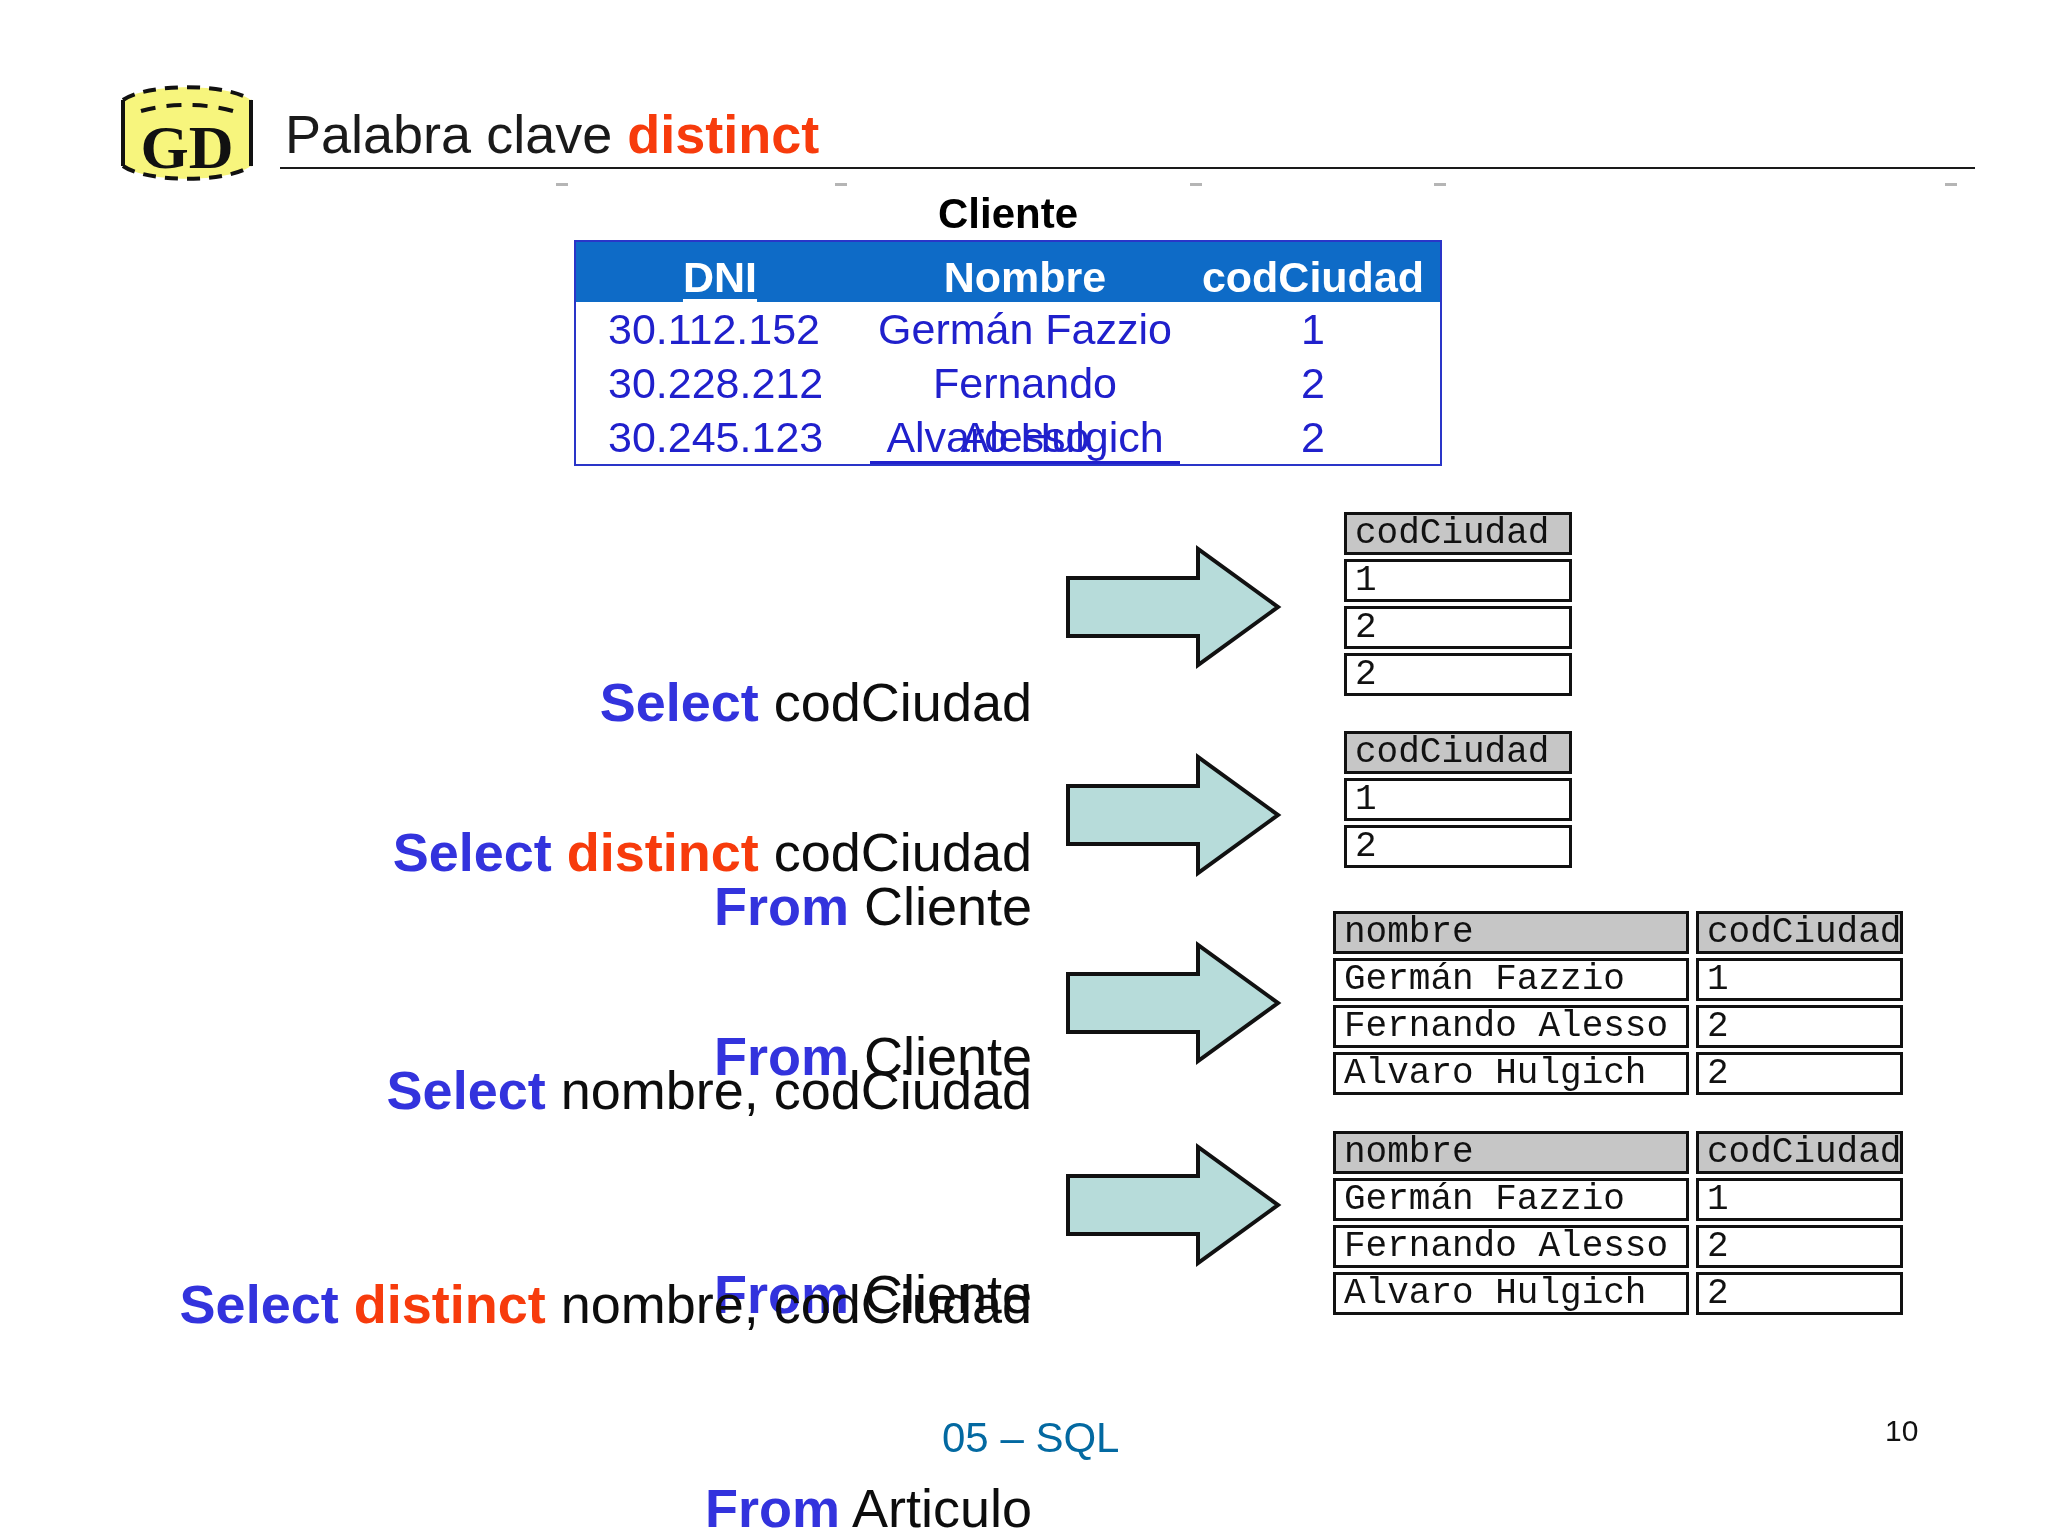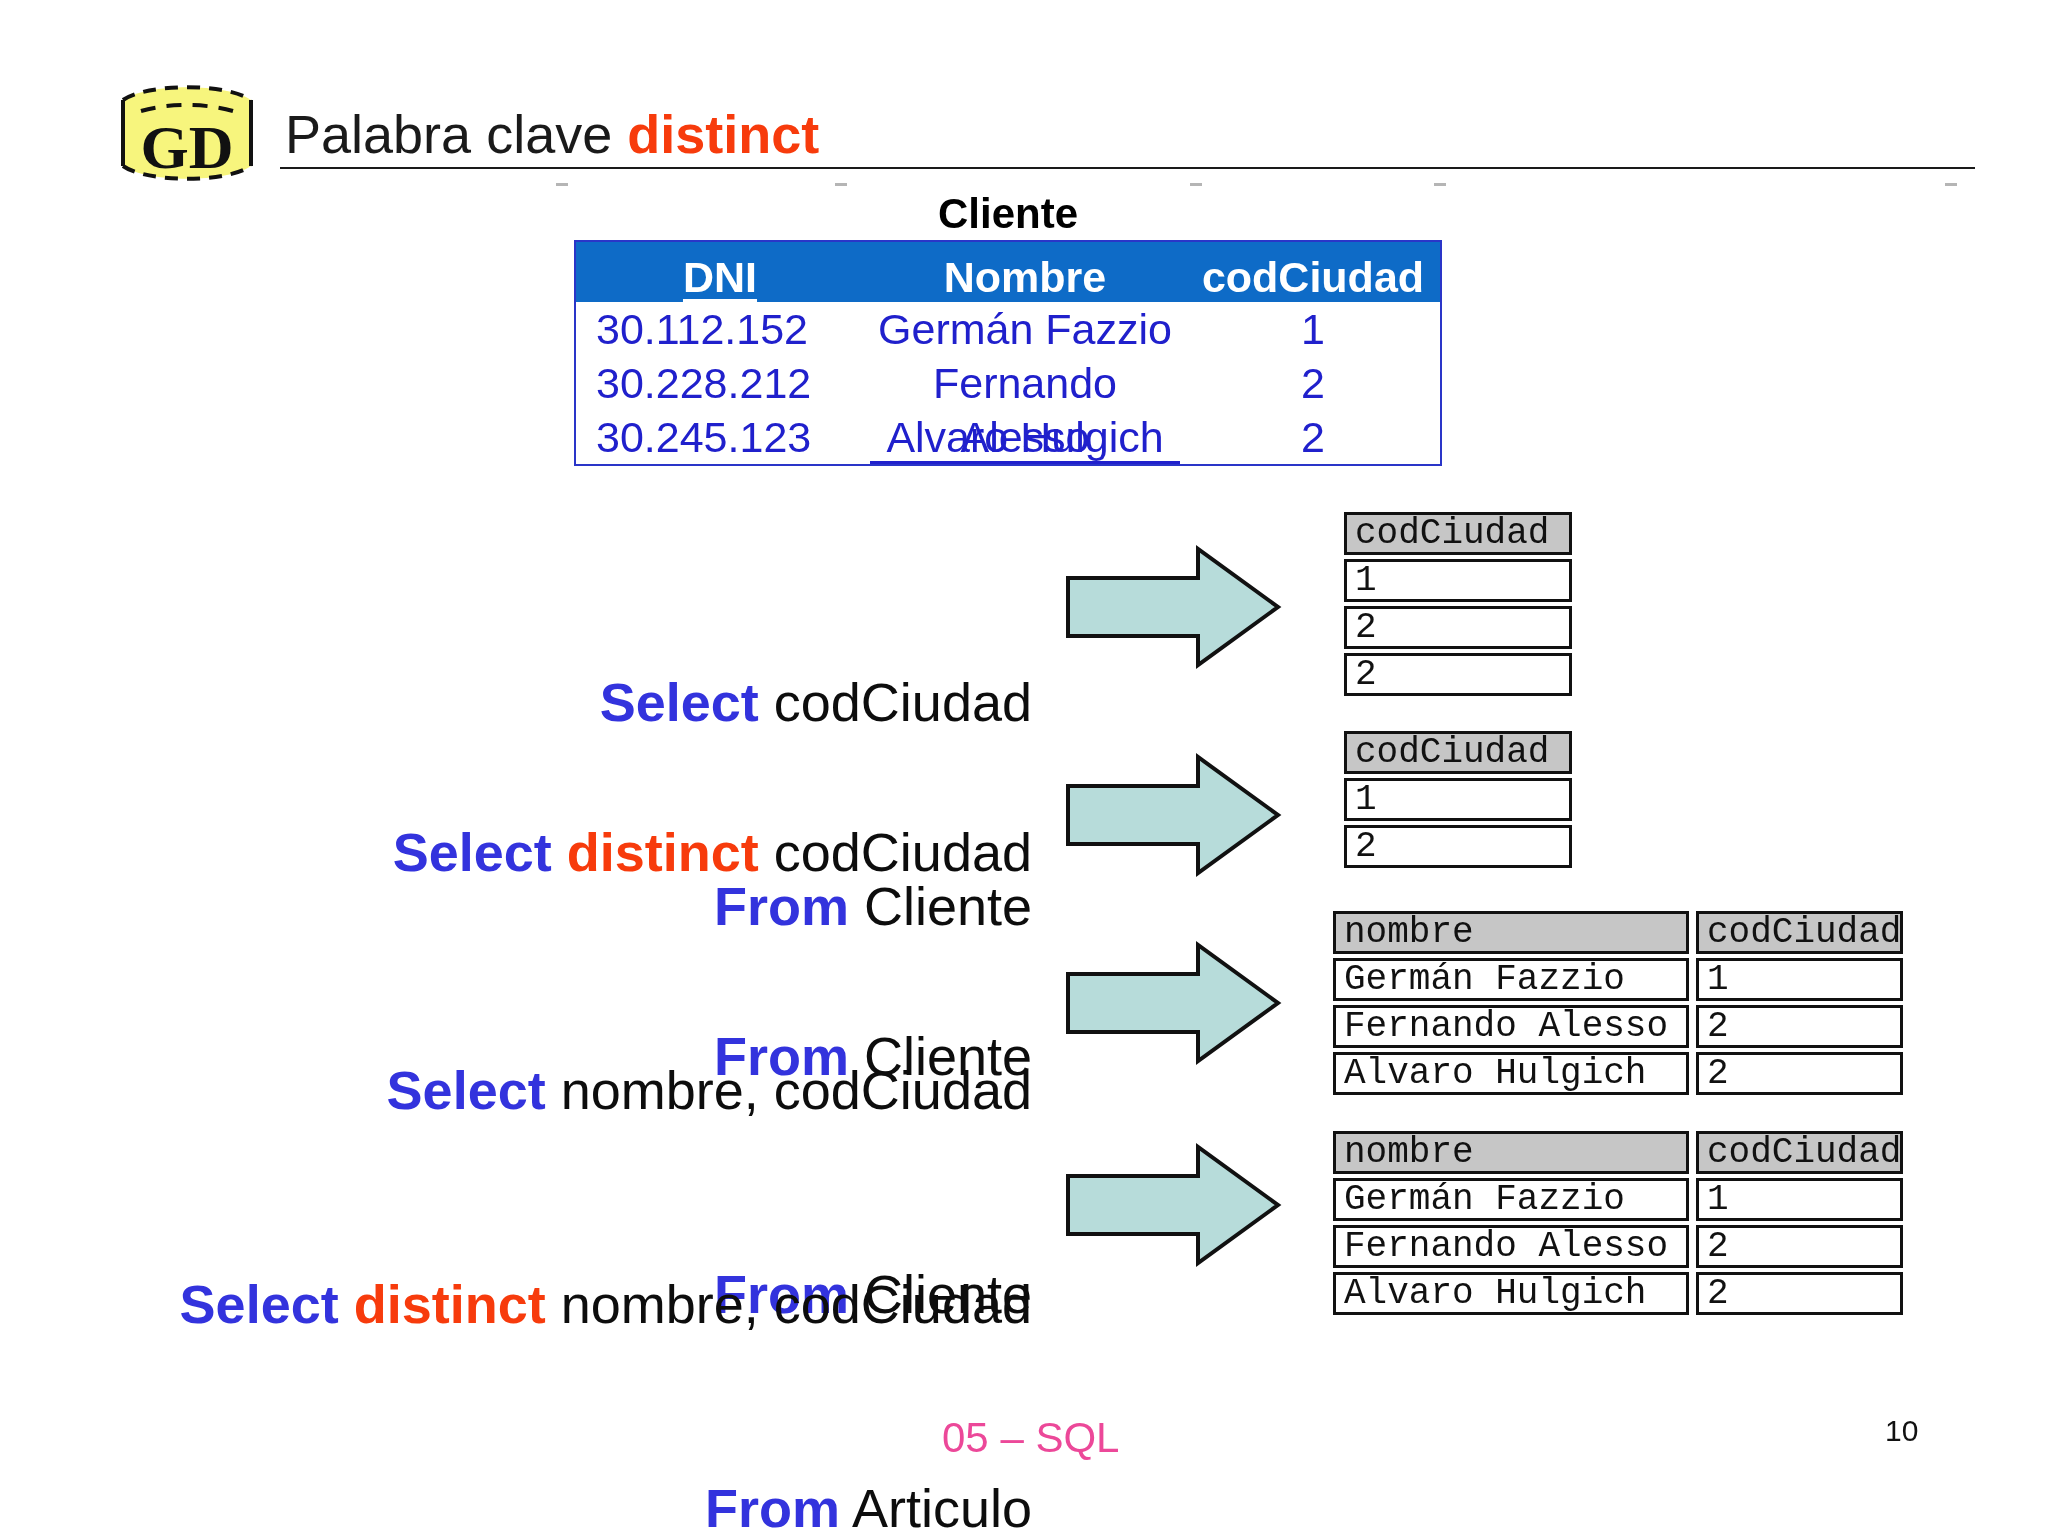--- a/index.html
+++ b/index.html
@@ -14,37 +14,37 @@
   .rule{position:absolute;left:280px;top:167px;width:1695px;height:2px;background:#1a1a1a;}
   .tick{position:absolute;width:12px;height:3px;background:#b5b5b5;top:183px;}
   
   .caption{position:absolute;left:574px;top:190px;width:868px;text-align:center;font-size:42px;font-weight:bold;color:#000;}
   .ctable{position:absolute;left:574px;top:240px;width:864px;border:2px solid #2a35c8;}
   .ctable .hrow{display:grid;grid-template-columns:288px 322px 254px;height:60px;line-height:70px;
     background:var(--accent-blue,#0e6bc7);color:#fff;font-weight:bold;font-size:43px;text-align:center;}
   .ctable .brow{display:grid;grid-template-columns:288px 322px 254px;height:54px;line-height:54px;
     color:var(--text-blue,#2020cc);font-size:43px;text-align:center;background:#fff;}
   .ctable .dni-h{text-decoration:underline;text-decoration-thickness:3px;text-underline-offset:7px;}
-  .ctable .dni-v{text-align:left;padding-left:20px;}
+  .ctable .dni-v{text-align:left;padding-left:32px;}
   .uline{border-bottom:3px solid var(--text-blue,#2020cc);padding:0 16px;display:inline-block;line-height:48px;}
   
   .sql{position:absolute;right:1016px;text-align:right;font-size:54px;line-height:68px;color:#0d0d0d;white-space:pre;}
   .sql .kw{color:var(--keyword-blue,#3333dd);font-weight:bold;}
   .sql .kw-red{color:var(--keyword-red,#f73b0c);font-weight:bold;}
   
   .arrow{position:absolute;left:1066px;width:216px;height:124px;}
   
   .rt{position:absolute;display:flex;gap:7px;}
   .rt .col{display:flex;flex-direction:column;gap:4px;}
   .rt .cell{box-sizing:border-box;height:43px;border:3px solid #111;background:#fff;
     font-family:"Liberation Mono",monospace;font-size:36px;line-height:37px;padding:0 4px 0 8px;
     white-space:pre;overflow:hidden;color:#111;}
   .rt .hdr{background:var(--header-gray,#c6c6c6);}
   
-  .footer-left{position:absolute;left:942px;top:1414px;font-size:42px;color:#ec4899;}
+  .footer-left{position:absolute;left:942px;top:1414px;font-size:42px;color:#0369a1;}
   .footer-page{position:absolute;left:1885px;top:1414px;font-size:30px;color:#111;}
 </style>
 </head>
 <body>
 
 <div class="slide">
 
   <svg class="logo" viewBox="0 0 140 106">
     <path d="M6,22 C30,5 110,5 134,22 L134,88 C110,105 30,105 6,88 Z" fill="#f7f57d" stroke="none"></path>
     <path d="M6,22 C30,5 110,5 134,22" fill="none" stroke="#111" stroke-width="4" stroke-dasharray="13 9"></path>

